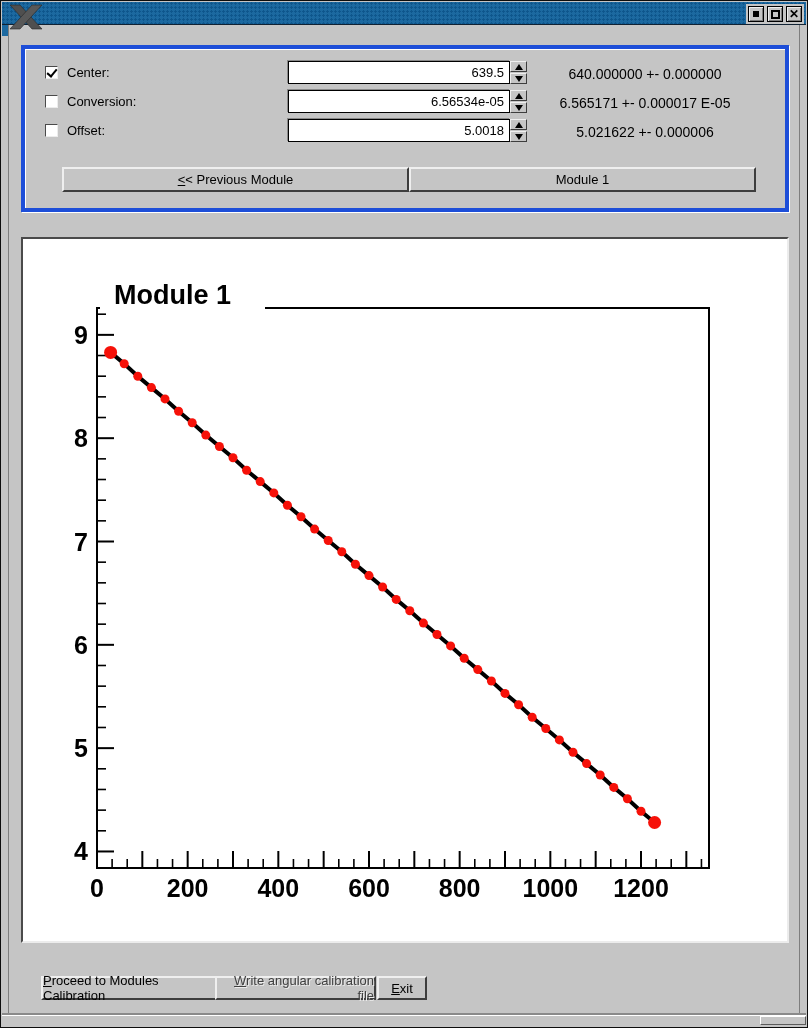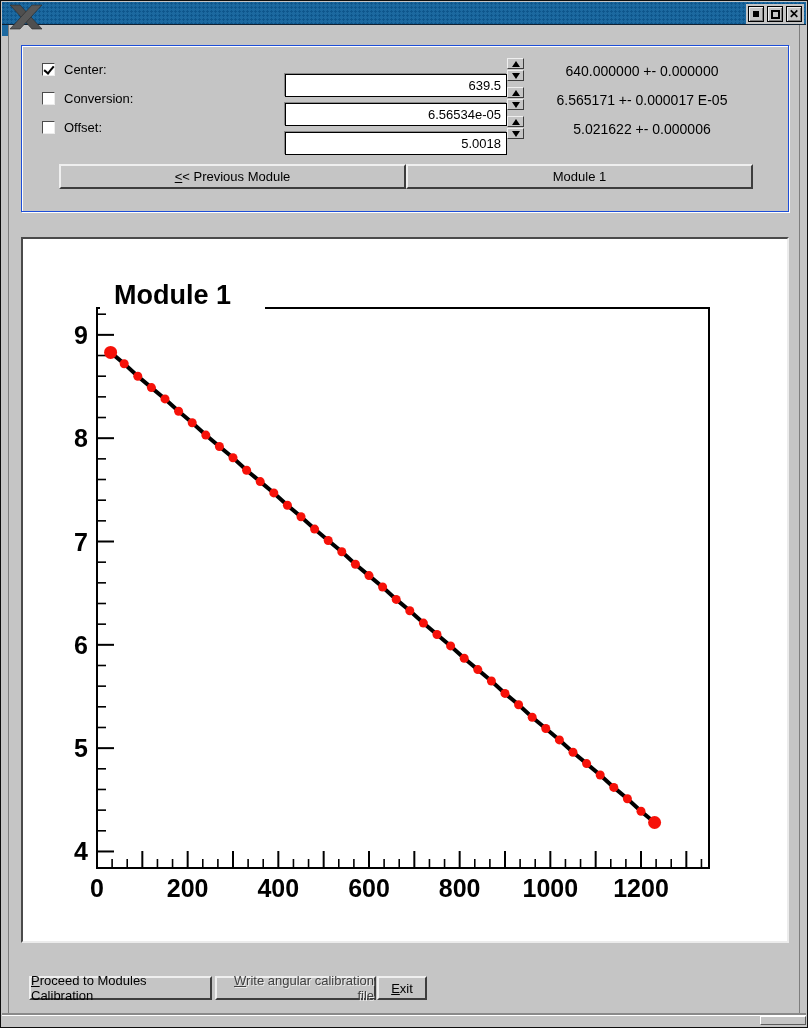--- a/index.html
+++ b/index.html
@@ -23,44 +23,44 @@
   .ico-max{width:9px;height:9px;border:2px solid #000;}
   .ico-close{font-size:12px;font-weight:bold;color:#000;line-height:1;}
 
   
   .raised{background:#c5c5c5;border:2px solid;border-color:#efefef #3d3d3d #3d3d3d #efefef;}
   .btn{display:flex;align-items:center;justify-content:center;font-size:13px;color:#000;cursor:default;}
   .btn.disabled span{color:#404040;text-shadow:1px 1px 0 #ececec;text-align:right;}
   .sunken-entry{background:#fff;border:1px solid #000;box-shadow:-1px -1px 0 #888;}
 
   
-  .group{position:absolute;left:20px;top:44px;width:768px;height:167px;border:1px solid #1d4ed8;box-shadow:inset 1px 1px 0 #fff,1px 1px 0 #fff;}
+  .group{position:absolute;left:20px;top:44px;width:768px;height:167px;border:4px solid #1d4ed8;box-shadow:inset 1px 1px 0 #fff,1px 1px 0 #fff;}
   .ctl-row{position:absolute;left:0;width:100%;height:23px;}
   .row-0{top:12px;} .row-1{top:41px;} .row-2{top:70px;text-decoration:underline;}
   .checkbox{position:absolute;left:20px;top:5px;width:13px;height:13px;background:#fff;border:1px solid;border-color:#4a4a4a #ececec #ececec #4a4a4a;}
   .checkbox.checked::after{content:"";position:absolute;left:3px;top:0px;width:4px;height:8px;border:solid #000;border-width:0 2px 2px 0;transform:rotate(40deg);}
   .ctl-label{position:absolute;left:42px;top:4px;font-size:13px;color:#000;}
-  .ctl-entry{position:absolute;left:263px;top:16px;width:222px;height:23px;font-size:13px;text-align:right;padding:0 5px;outline:none;font-family:"Liberation Sans",sans-serif;}
+  .ctl-entry{position:absolute;left:263px;top:0;width:222px;height:23px;font-size:13px;text-align:right;padding:0 5px;outline:none;font-family:"Liberation Sans",sans-serif;}
   .spin{position:absolute;left:485px;top:0;width:17px;height:23px;display:flex;flex-direction:column;gap:1px;}
   .spin-btn{flex:1;background:#c5c5c5;border:1px solid;border-color:#efefef #3d3d3d #3d3d3d #efefef;display:flex;align-items:center;justify-content:center;padding:0;}
   .arr-up{width:0;height:0;border-left:4px solid transparent;border-right:4px solid transparent;border-bottom:6px solid #000;}
   .arr-down{width:0;height:0;border-left:4px solid transparent;border-right:4px solid transparent;border-top:6px solid #000;}
   .ctl-result{position:absolute;left:492px;top:5px;width:256px;text-align:center;font-size:14px;color:#000000;}
   .nav-row{position:absolute;left:37px;top:118px;width:694px;height:25px;display:flex;}
   .nav-row .btn{flex:1;}
 
   
   .canvas-frame{position:absolute;left:20px;top:236px;width:768px;height:706px;background:#fff;border:2px solid;border-color:#4a4a4a #ececec #ececec #4a4a4a;}
   .canvas-inner{position:relative;width:764px;height:702px;}
   #plot-svg{position:absolute;left:0;top:0;}
   .plot-title{position:absolute;left:77px;top:41px;width:165px;height:30px;background:#fff;font-size:27px;font-weight:bold;color:#000;padding-left:14px;line-height:30px;}
 
   
   .footer-btn{position:absolute;top:975px;height:24px;}
-  .fb-1{left:28px;width:183px;}
+  .fb-1{left:40px;width:183px;}
   .fb-2{left:214px;width:161px;}
   .fb-3{left:376px;width:50px;}
   .statusbar{position:absolute;left:1px;right:1px;bottom:1px;height:11px;background:#c5c5c5;border-top:1px solid #fff;box-shadow:0 -2px 0 #8a8a8a;}
   .grip{position:absolute;right:0;bottom:1px;width:46px;height:9px;background:#c5c5c5;border:1px solid;border-color:#fff #5a5a5a #5a5a5a #fff;}
 </style>
 </head>
 <body>
 
 <div class="window">
 

